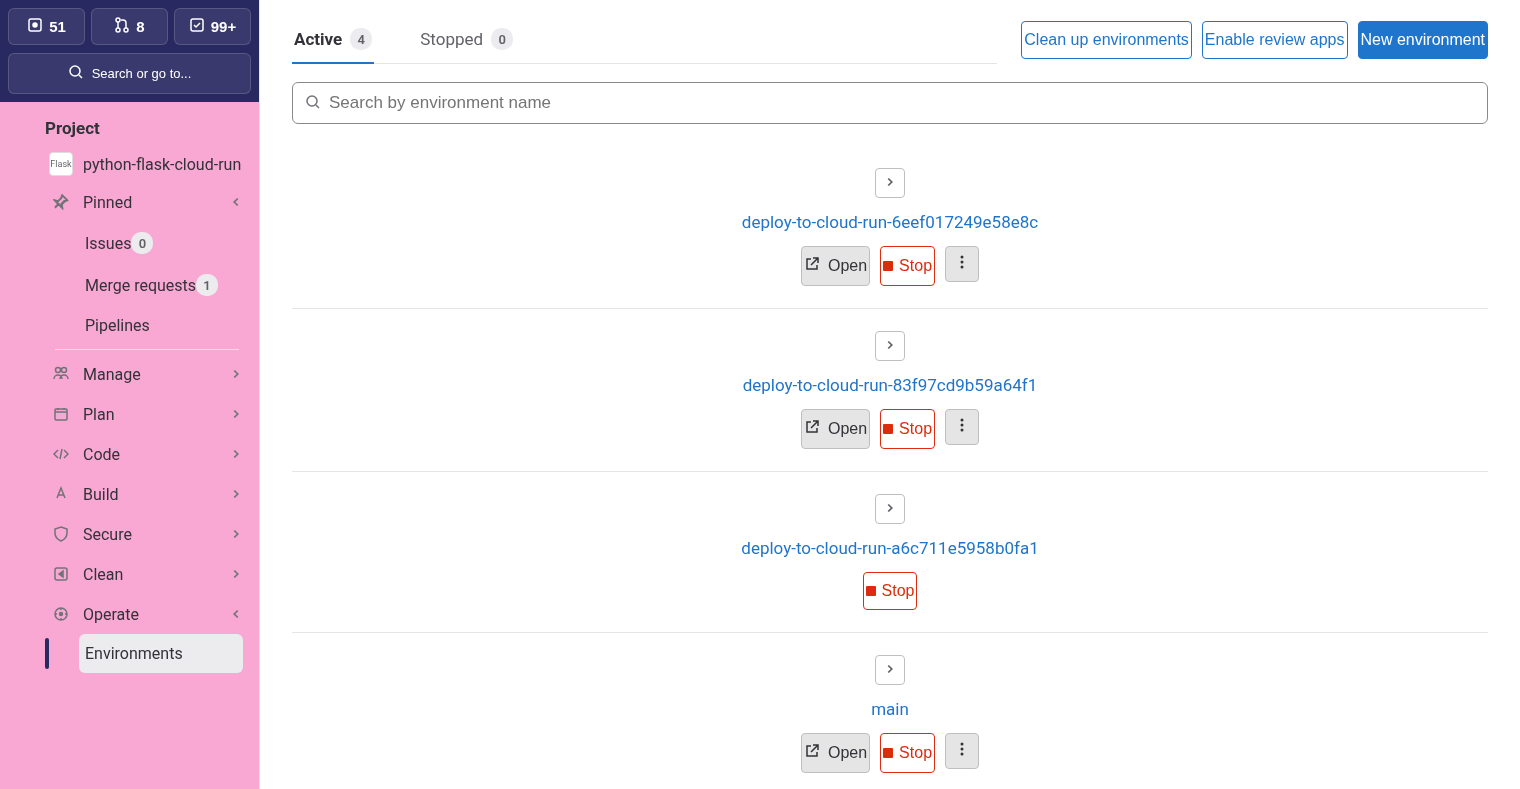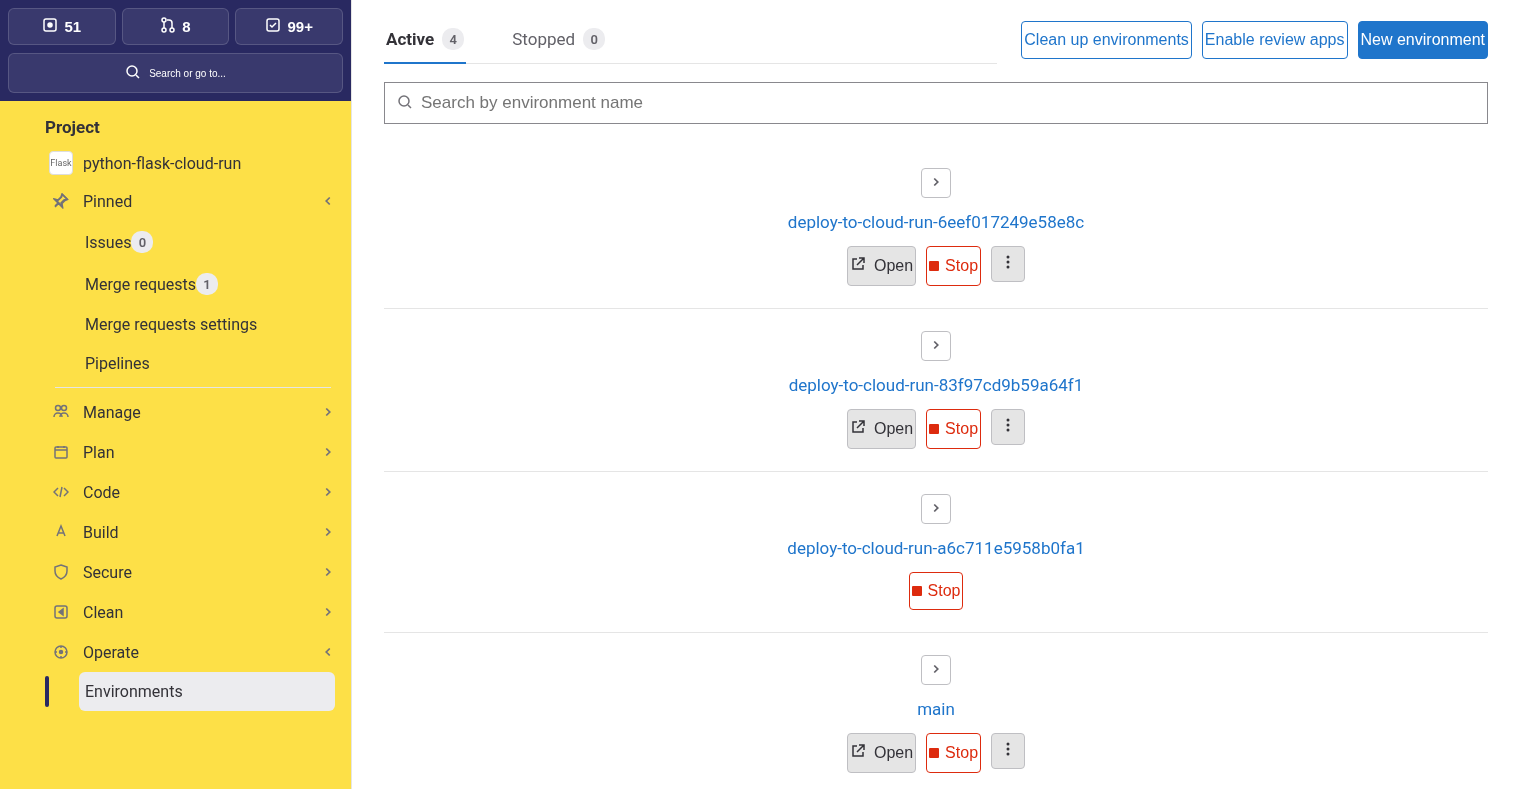--- a/index.html
+++ b/index.html
@@ -8,22 +8,22 @@
   font-size: 14px;
   color: #333238;
   background: #fff;
   display: flex;
   height: 789px;
   overflow: hidden;
 }
 
 
 .sidebar {
-  width: 352px;
-  background: #fde047;
+  width: 260px;
+  background: #f9a8d4;
   border-right: 1px solid #e5e5e5;
   flex-shrink: 0;
   overflow-y: auto;
 }
 .sidebar-top {
   background: #292961;
   padding: 8px;
 }
 .top-counters {
   display: flex;
@@ -45,21 +45,21 @@
   gap: 6px;
   cursor: pointer;
 }
 .search-btn {
   width: 100%;
   background: rgba(255,255,255,0.08);
   border: 1px solid rgba(255,255,255,0.15);
   color: #fff;
   border-radius: 6px;
   padding: 10px;
-  font-size: 10px;
+  font-size: 13px;
   display: flex;
   align-items: center;
   justify-content: center;
   gap: 8px;
   cursor: pointer;
 }
 .sidebar-section {
   padding: 12px 10px 4px 10px;
   margin-left: 35px;
 }
@@ -252,21 +252,21 @@
 }
 .btn-icon-only {
   width: 34px;
   height: 36px;
   padding: 0;
   justify-content: center;
 }
 
 .search-wrap {
   border: 1px solid #89888d;
-  border-radius: 0;
+  border-radius: 6px;
   display: flex;
   align-items: center;
   padding: 0 12px;
   height: 42px;
   margin-bottom: 22px;
 }
 .search-wrap svg { color: #737278; }
 .search-wrap input {
   border: none;
   outline: none;
@@ -387,23 +387,20 @@
     <div class="subnav">
       <div class="subnav-item">
         <span>Issues</span>
         <span class="count-chip">0</span>
       </div>
       <div class="subnav-item">
         <span>Merge requests</span>
         <span class="count-chip">1</span>
       </div>
       <div class="subnav-item">
-        <span>Merge requests settings</span>
-      </div>
-      <div class="subnav-item">
         <span>Pipelines</span>
       </div>
     </div>
 
     <hr class="nav-sep">
 
     <div class="nav-item expandable">
       <span class="nav-icon">
         <svg width="16" height="16" viewBox="0 0 16 16" fill="none" stroke="currentColor" stroke-width="1.5">
             <circle cx="5" cy="4" r="2.5"></circle>

